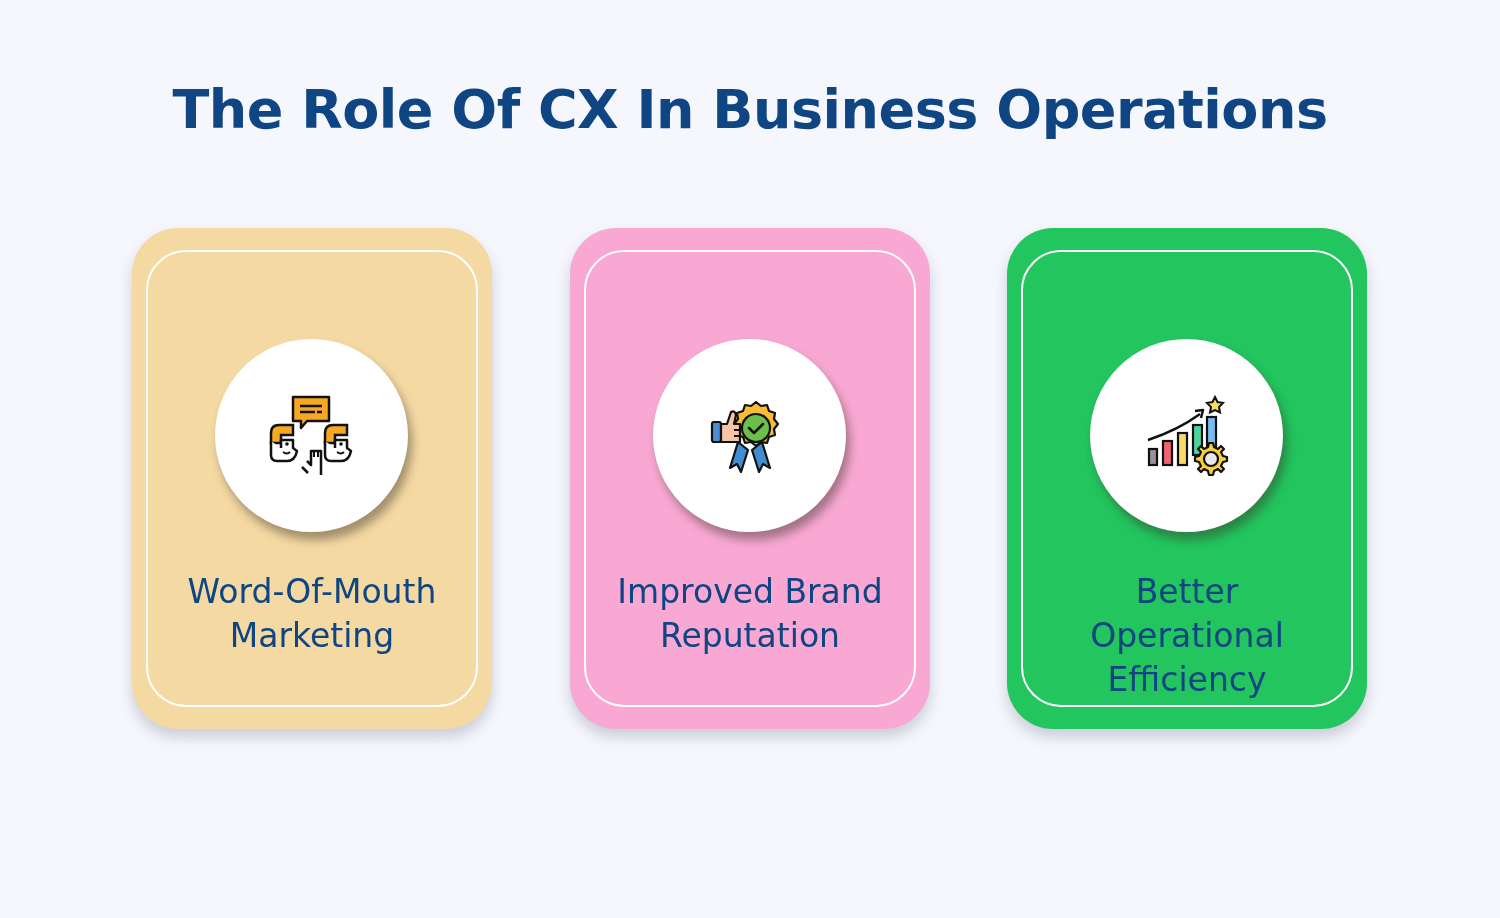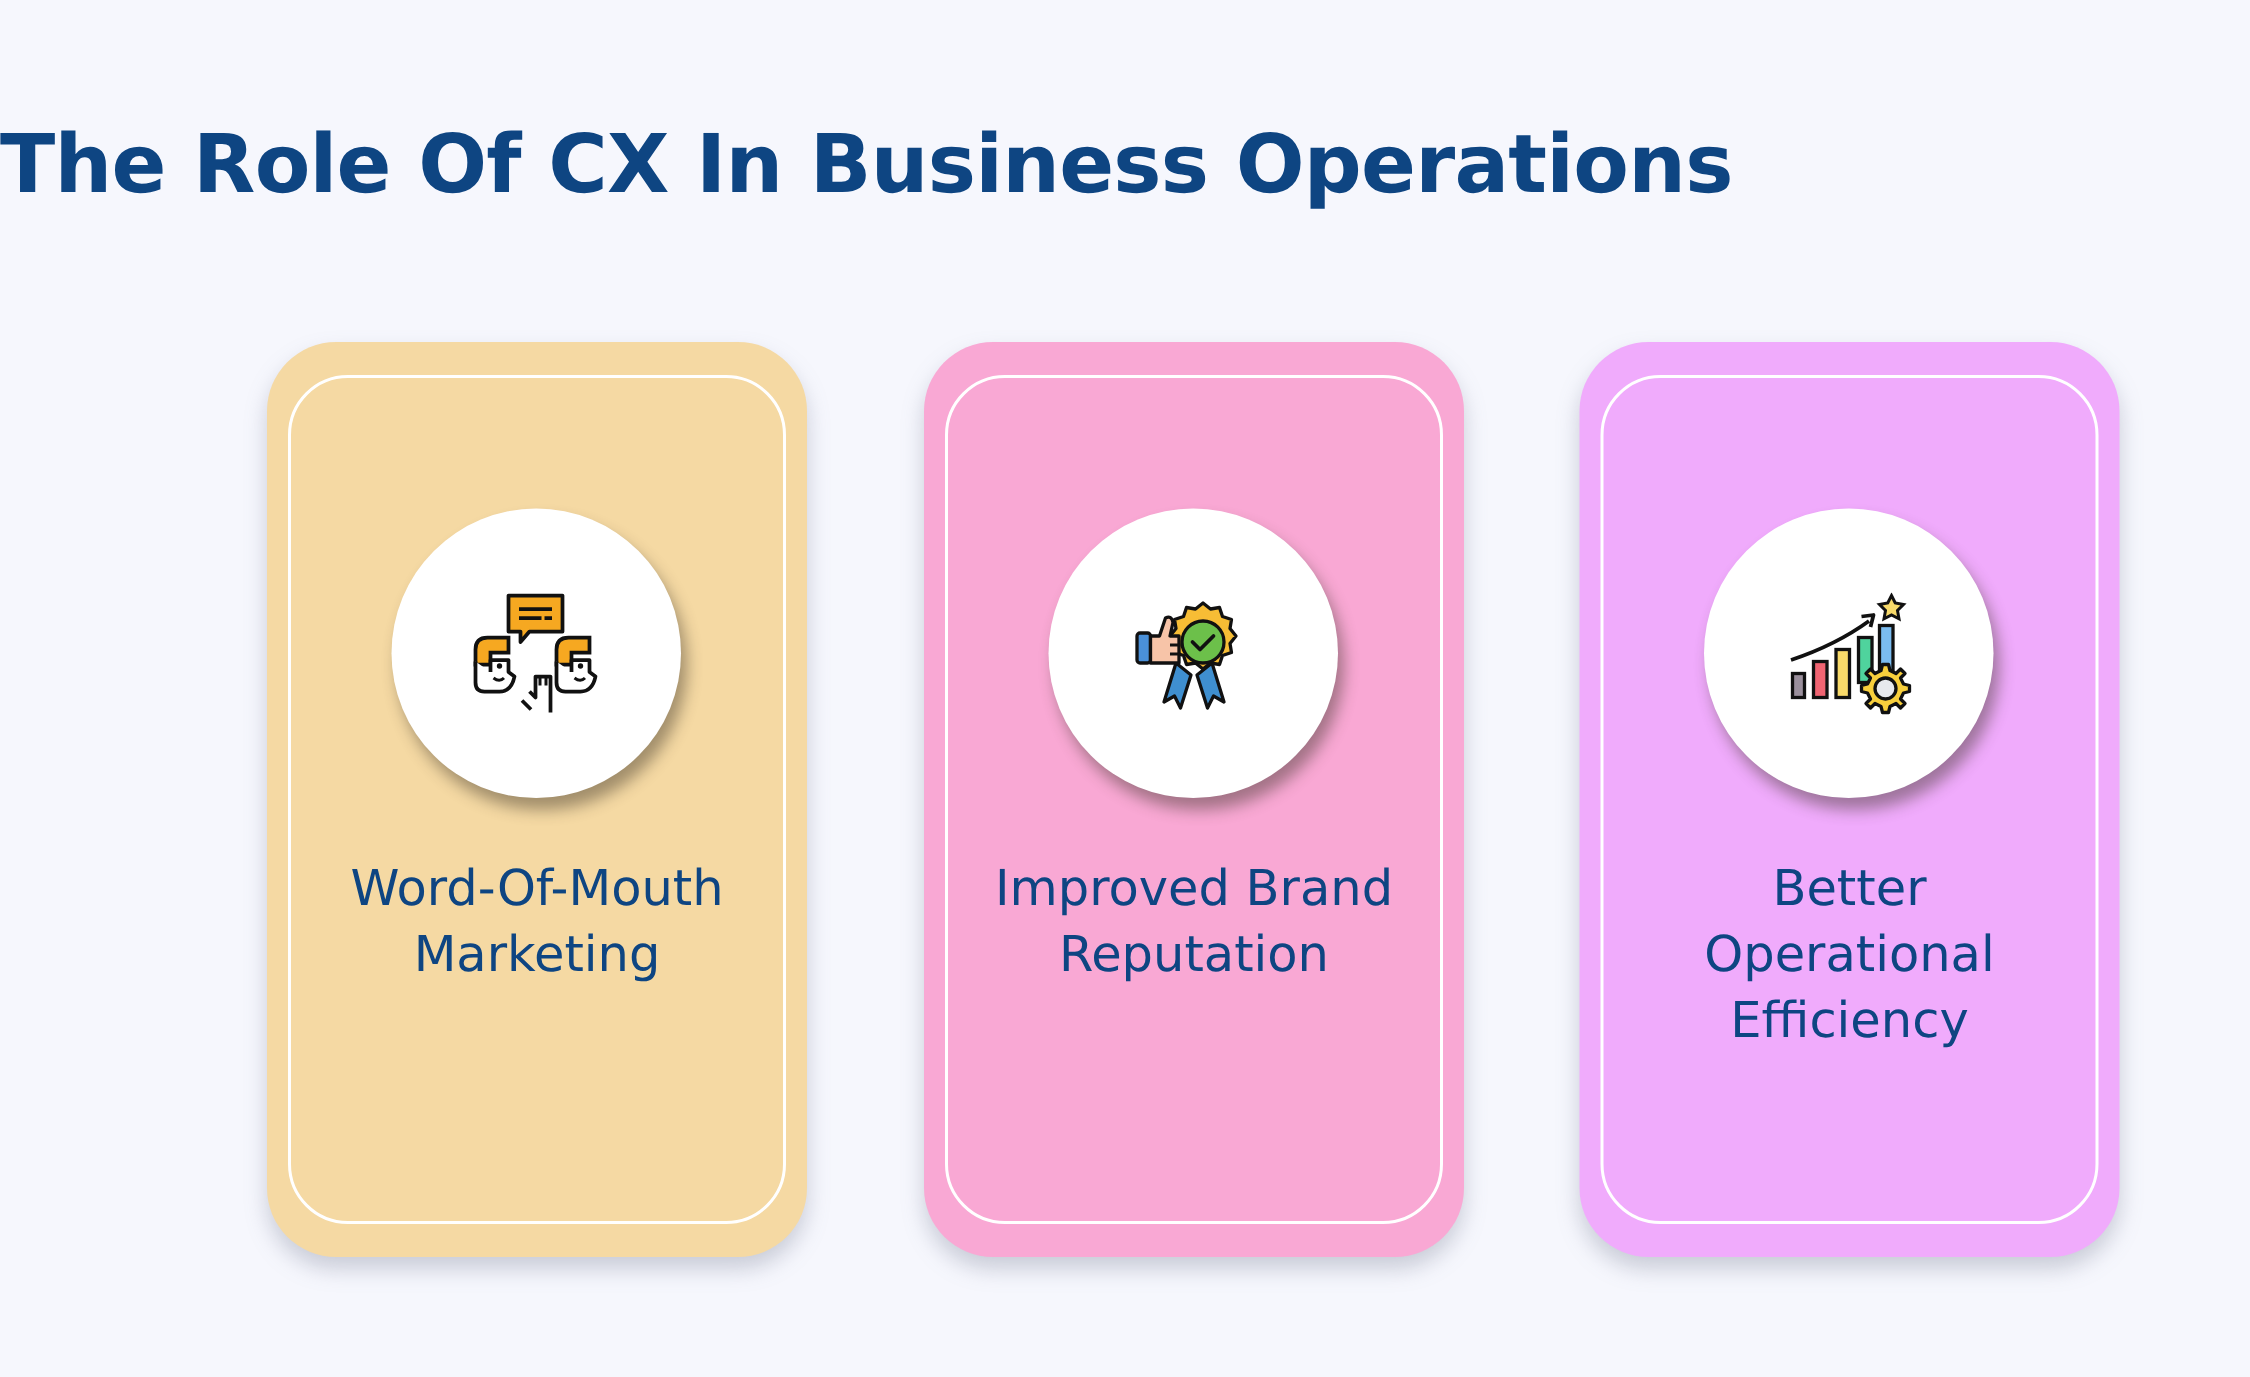--- a/index.html
+++ b/index.html
@@ -1,24 +1,24 @@
 <!DOCTYPE html>
 <html><head>
 <meta charset="utf-8">
 <style>
   html,body{margin:0;padding:0;}
   body{width:1500px;height:918px;background:#f6f7fd;position:relative;overflow:hidden;font-family:"DejaVu Sans","Liberation Sans",sans-serif;}
-  .title{position:absolute;left:0;top:78px;width:1500px;font-size:54px;font-weight:bold;color:#0e4582;letter-spacing:-0.5px;}
-  .card{position:absolute;top:228px;width:360px;height:610px;border-radius:46px;box-shadow:0 8px 14px rgba(120,125,150,0.35);margin-left:46px;}
+  .title{position:absolute;left:0;top:78px;width:1500px;text-align:center;font-size:54px;font-weight:bold;color:#0e4582;letter-spacing:-0.5px;}
+  .card{position:absolute;top:228px;width:360px;height:501px;border-radius:46px;box-shadow:0 8px 14px rgba(120,125,150,0.35);}
   .card .inner{position:absolute;left:14px;top:22px;right:14px;bottom:22px;border:2px solid #ffffff;border-radius:40px;}
   .card .circle{position:absolute;left:83px;top:111px;width:193px;height:193px;border-radius:50%;background:#fff;box-shadow:4px 8px 10px rgba(60,50,40,0.45);display:flex;align-items:center;justify-content:center;}
   .card .label{position:absolute;left:0;top:342px;width:360px;text-align:center;font-size:33px;line-height:44px;color:#0e4582;white-space:pre-line;}
   #card1{left:132px;background:#f5d9a3;}
   #card2{left:570px;background:#f9a8d4;}
-  #card3{left:1007px;background:#f0abfc;}
+  #card3{left:1007px;background:#22c55e;}
 </style>
 </head>
 <body>
 
 <div class="title">The Role Of CX In Business Operations</div>
 
 <div class="card" id="card1">
   <div class="inner"></div>
   <div class="circle">
     <svg width="90" height="82" viewBox="0 0 90 82">

